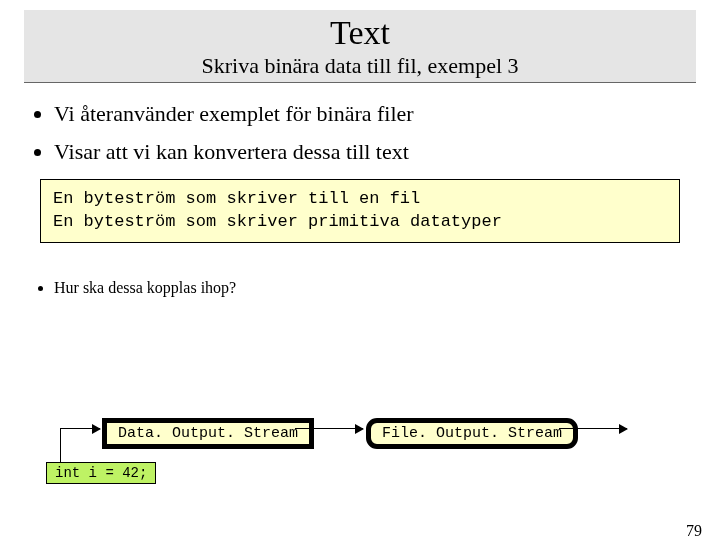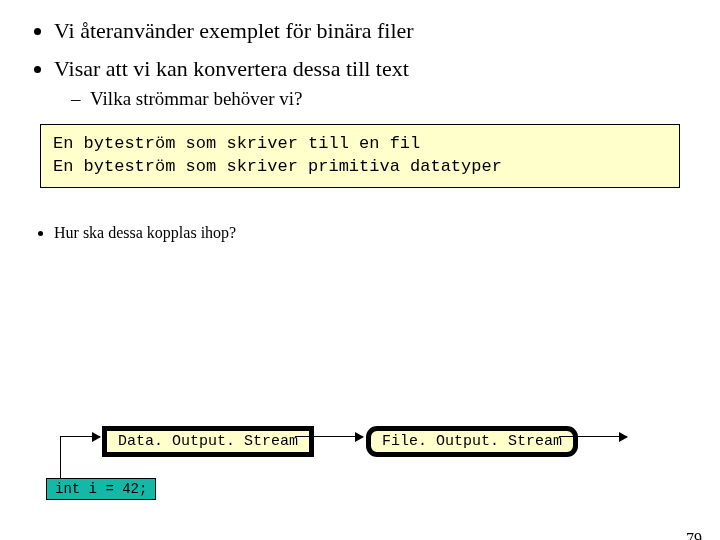--- a/index.html
+++ b/index.html
@@ -129,23 +129,23 @@
     position: absolute;
     right: -1px;
     top: -5px;
     border-left: 9px solid #000;
     border-top: 5px solid transparent;
     border-bottom: 5px solid transparent;
   }
   .intbox {
     position: absolute;
     left: 6px;
-    top: 60px;
+    top: 52px;
     border: 1px solid #000;
-    background: #14b8a6;
+    background: #bef264;
     font-family: "Courier New", Courier, monospace;
     font-size: 14px;
     padding: 2px 8px;
     white-space: nowrap;
   }
   .scroll {
     position: absolute;
     left: 592px;
     top: 0;
     width: 46px;
@@ -166,29 +166,30 @@
     right: 18px;
     bottom: 10px;
     font-size: 16px;
   }
 </style>
 </head>
 <body>
 
 <div class="slide">
 
+  <div class="title-band">
+    <div class="title">Text</div>
+    <div class="subtitle">Skriva binära data till fil, exempel 3</div>
+  </div>
 
   <div class="body">
     <ul class="lvl1">
       <li>Vi återanvänder exemplet för binära filer</li>
       <li>
         <span>Visar att vi kan konvertera dessa till text</span>
-        <ul class="lvl2">
-          <li>Vilka strömmar behöver vi?</li>
-        </ul>
       </li>
     </ul>
   </div>
 
   <div class="codebox">En byteström som skriver till en fil
 En byteström som skriver primitiva datatyper</div>
 
   <div class="q2">
     <ul>
         <li>Hur ska dessa kopplas ihop?</li>

